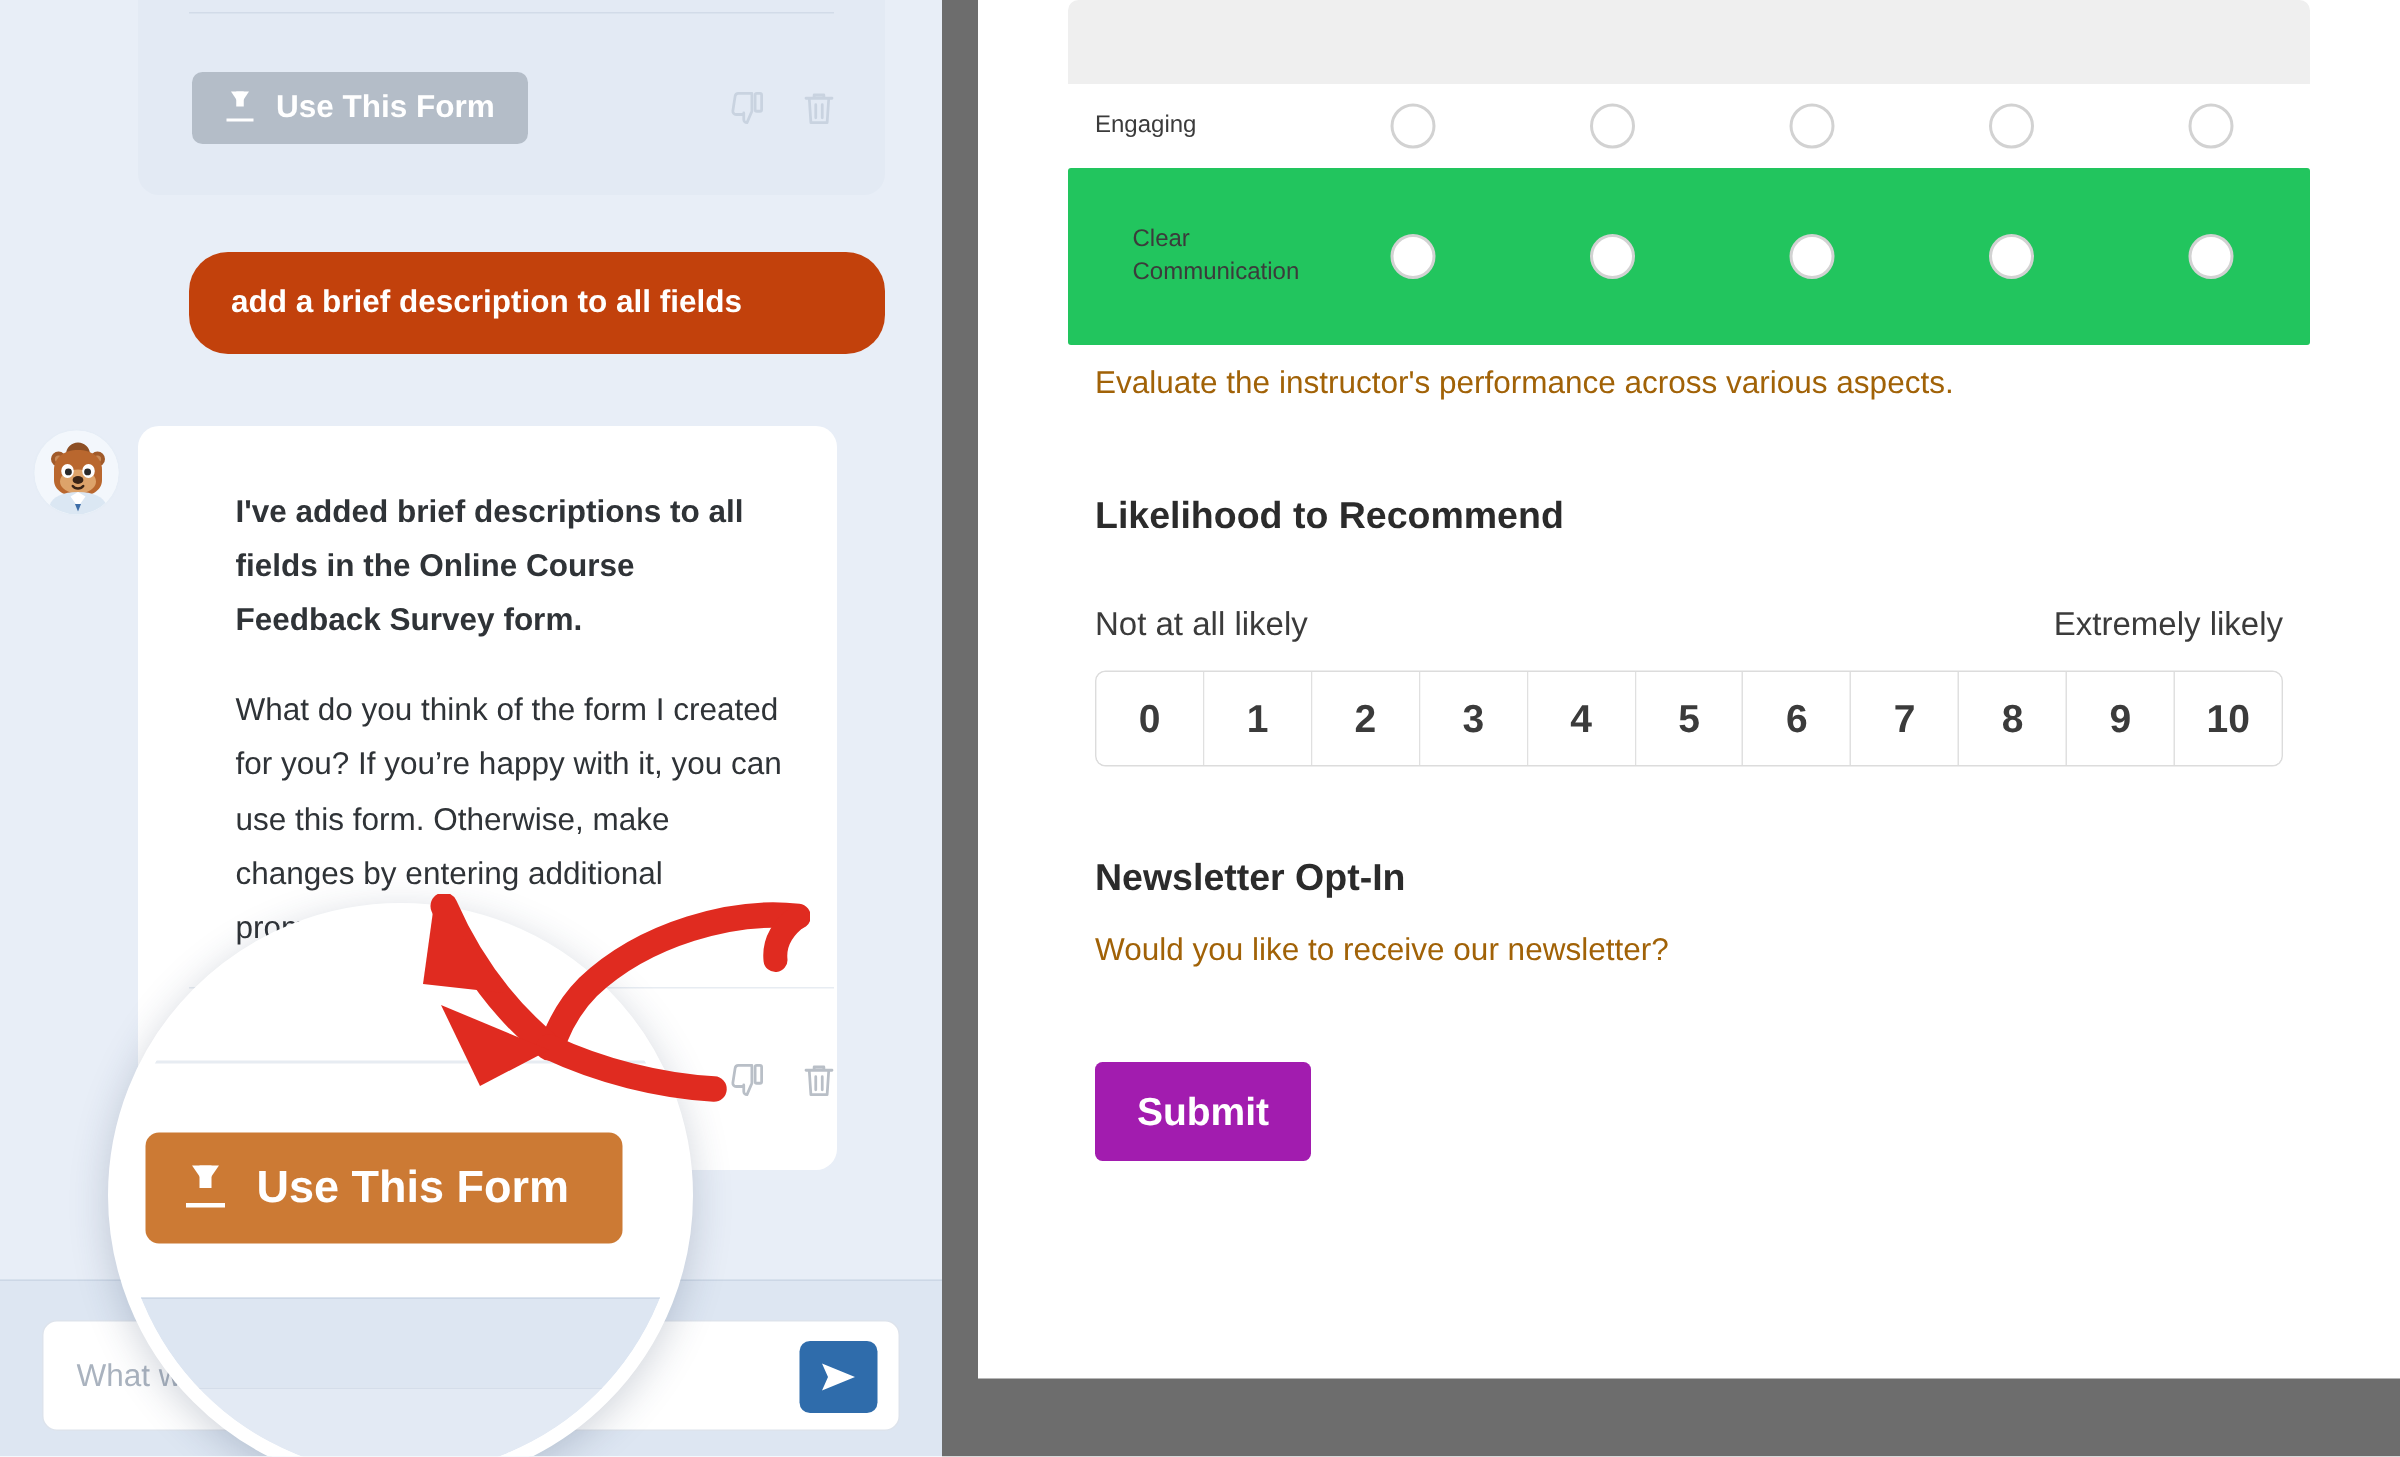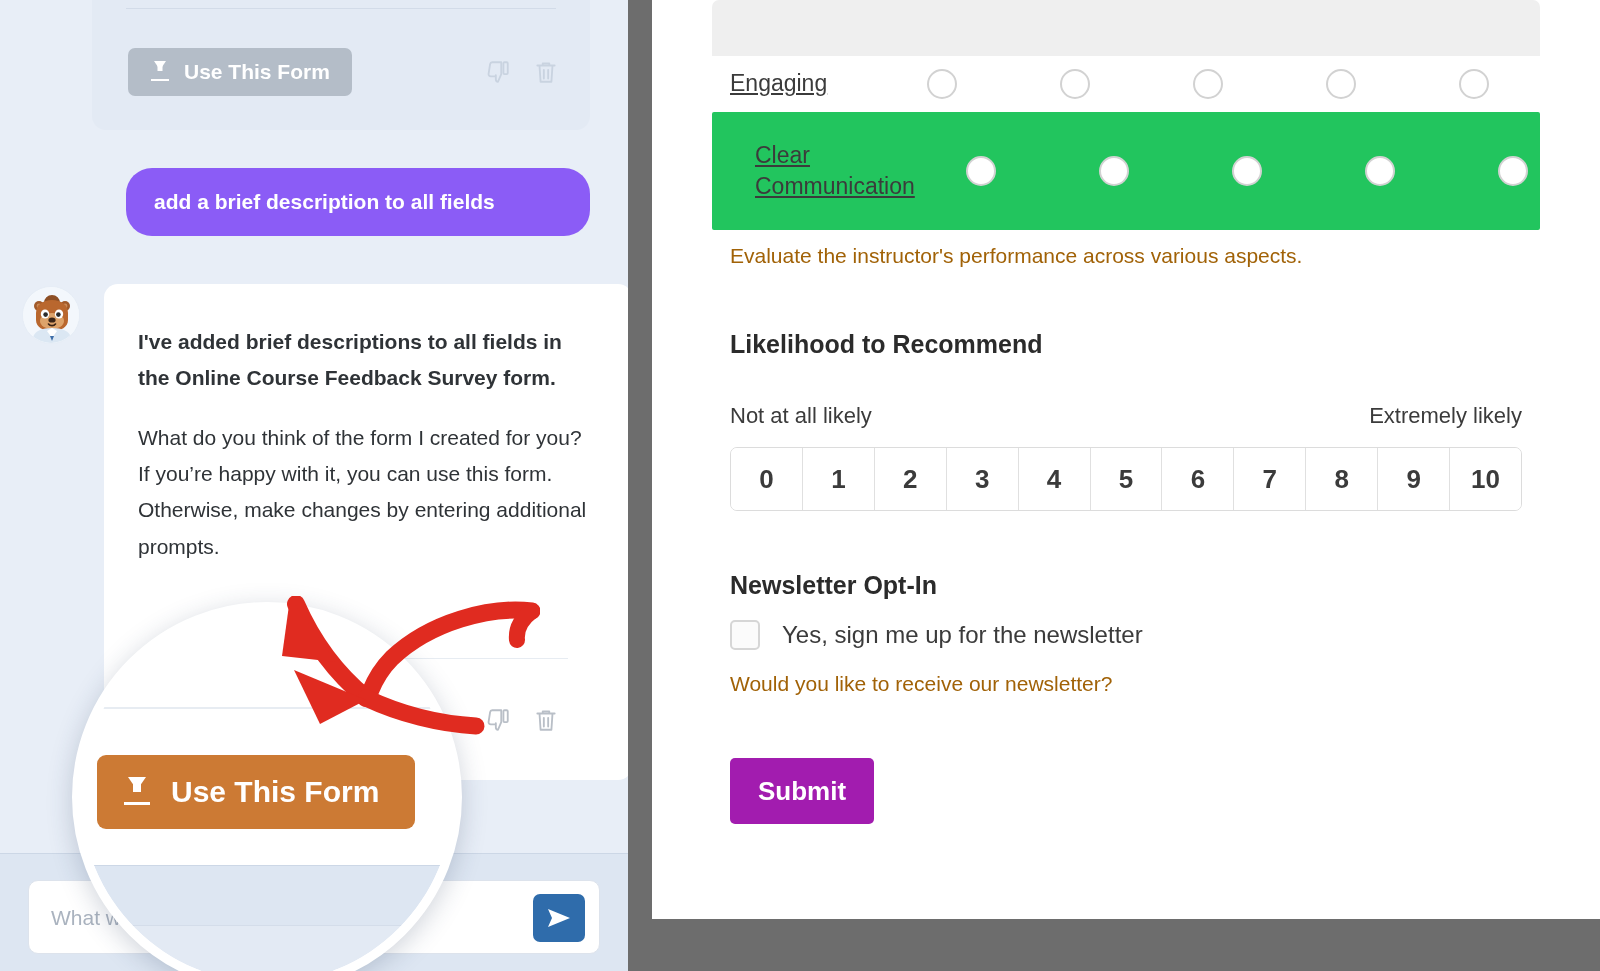--- a/index.html
+++ b/index.html
@@ -101,45 +101,46 @@
   #actions-previous { left: 485px; top: 58px; }
   #actions-current  { left: 485px; top: 706px; }
   .act-icon { width: 26px; height: 28px; cursor: pointer; display: block; }
 
   
   #user-bubble {
     position: absolute;
     left: 126px; top: 168px;
     width: 464px;
     padding: 20px 28px;
-    background: #8b5cf6;
+    background: #c2410c;
     border-radius: 26px;
     color: #ffffff;
     font-size: 21px;
     font-weight: bold;
     line-height: 1.35;
     text-align: left;
   }
 
   
   #avatar {
     position: absolute;
     left: 22px; top: 286px;
     width: 58px; height: 58px;
     border-radius: 50%;
     background: #f4f8fc;
     overflow: hidden;
     border: 1px solid #e6edf6;
   }
   #card-current {
     position: absolute;
-    left: 104px; top: 284px;
-    width: 528px; height: 496px;
+    left: 92px; top: 284px;
+    width: 466px; height: 496px;
     background: #ffffff;
     border-radius: 14px;
+    padding-left: 31px;
   }
   #card-current .msg-body {
     padding: 40px 34px 0 34px;
     color: #2f3337;
     font-size: 21px;
     line-height: 1.72;
   }
   #card-current .msg-body .p-bold { font-weight: bold; }
   #card-current .msg-body .p-norm { margin-top: 24px; font-weight: normal; }
   #card-current .divider {
@@ -301,24 +302,23 @@
   .likert-row.top-cut {
     height: 6px;
     background: #efefef;
     border-radius: 7px 7px 0 0;
     margin: 0 60px;
   }
   .likert-body { margin: 0 60px; }
   .likert-row .lk-label {
     width: 200px;
     padding-left: 18px;
-    font-size: 23px;
+    font-size: 16px;
     color: #3b3b3b;
     line-height: 1.35;
-    text-decoration: underline;
   }
   .likert-row.shaded { background: #22c55e; border-radius: 2px; padding-left: 25px; }
   .likert-row .lk-opts {
     flex: 1;
     display: flex;
     align-items: center;
   }
   .lk-opt {
     width: 133px;
     display: flex;
@@ -585,24 +585,20 @@
           <div class="nps-cell">4</div>
           <div class="nps-cell">5</div>
           <div class="nps-cell">6</div>
           <div class="nps-cell">7</div>
           <div class="nps-cell">8</div>
           <div class="nps-cell">9</div>
           <div class="nps-cell">10</div>
         </div>
 
         <div class="field-title" style="margin-top:60px">Newsletter Opt-In</div>
-        <div class="cb-row">
-          <span class="cb-box"></span>
-          <span class="cb-label">Yes, sign me up for the newsletter</span>
-        </div>
         <div class="field-help" style="margin-top:22px">Would you like to receive our newsletter?</div>
 
         <div style="margin-top:62px">
           <button id="submit-button">Submit</button>
         </div>
 
       </div>
     </div>
   </div>
 

